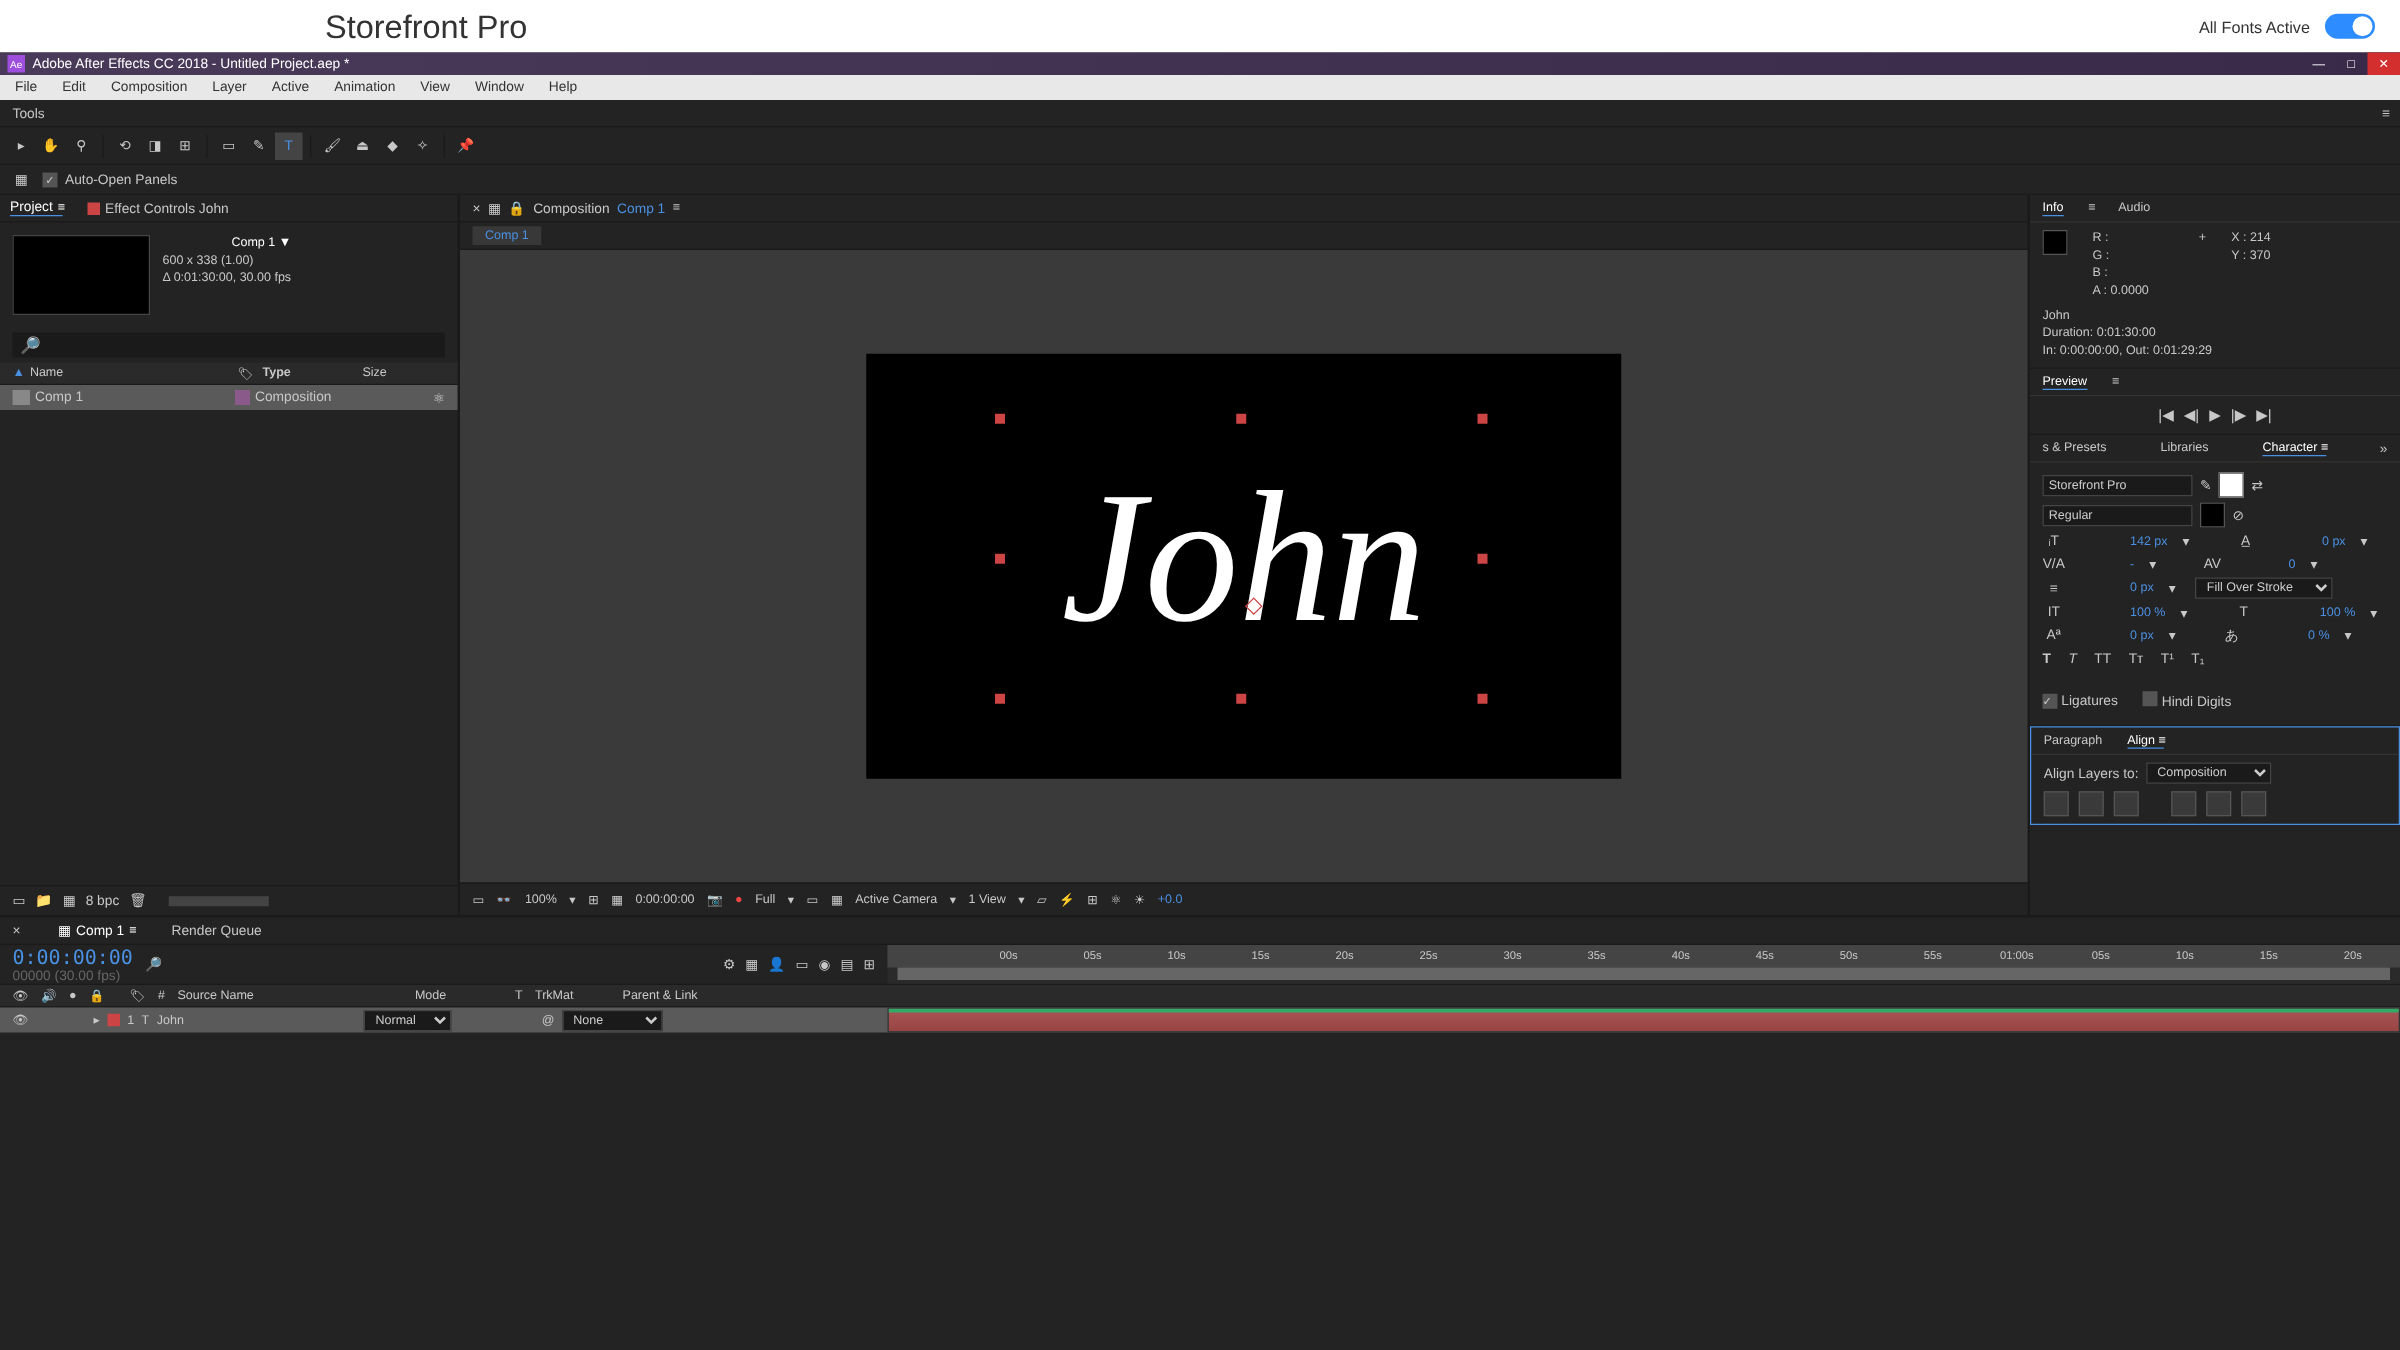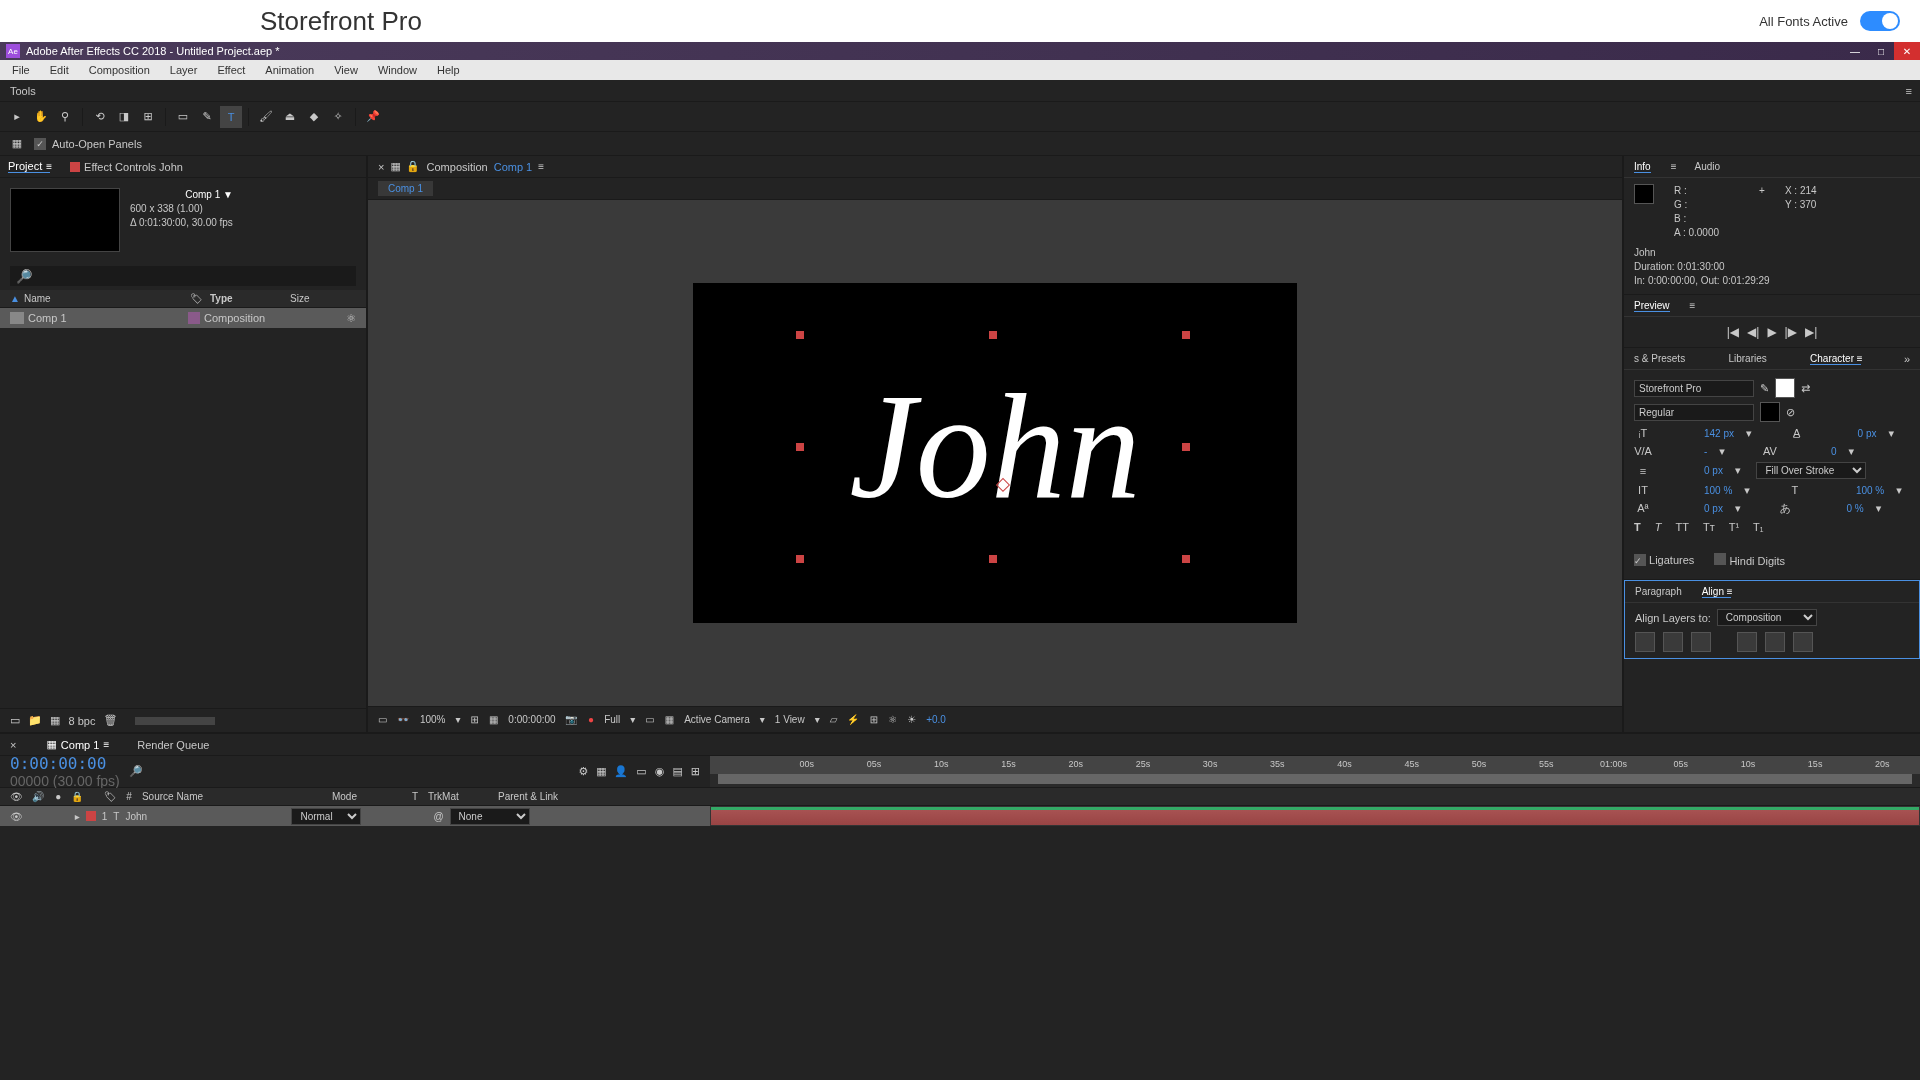--- a/index.html
+++ b/index.html
@@ -142,21 +142,21 @@
     <div class="win-btn">□</div>
     <div class="win-btn win-close">✕</div>
   </div>
 </div>
 
 <div class="menu-bar">
   <span class="menu-item">File</span>
   <span class="menu-item">Edit</span>
   <span class="menu-item">Composition</span>
   <span class="menu-item">Layer</span>
-  <span class="menu-item">Effect</span>
+  <span class="menu-item">Active</span>
   <span class="menu-item">Animation</span>
   <span class="menu-item">View</span>
   <span class="menu-item">Window</span>
   <span class="menu-item">Help</span>
 </div>
 
 <div class="tools-header">
   <span>Tools</span>
   <span class="tools-hamburger hamburger">≡</span>
 </div>
@@ -435,21 +435,21 @@
 <div class="timeline-area">
   <div class="tl-tabs">
     <span>×</span>
     <span class="tl-tab active">▦ <span>Comp 1</span> <span class="hamburger">≡</span></span>
     <span class="tl-tab">Render Queue</span>
   </div>
   <div class="tl-header">
     <div class="tl-left">
       <div>
         <div class="tl-time">0:00:00:00</div>
-        <div style="font-size:14px;color:#666">00000 (30.00 fps)</div>
+        <div style="font-size:11px;color:#666">00000 (30.00 fps)</div>
       </div>
       <span>🔎</span>
       <div class="tl-icons">
         <span>⚙</span>
         <span>▦</span>
         <span>👤</span>
         <span>▭</span>
         <span>◉</span>
         <span>▤</span>
         <span>⊞</span>

